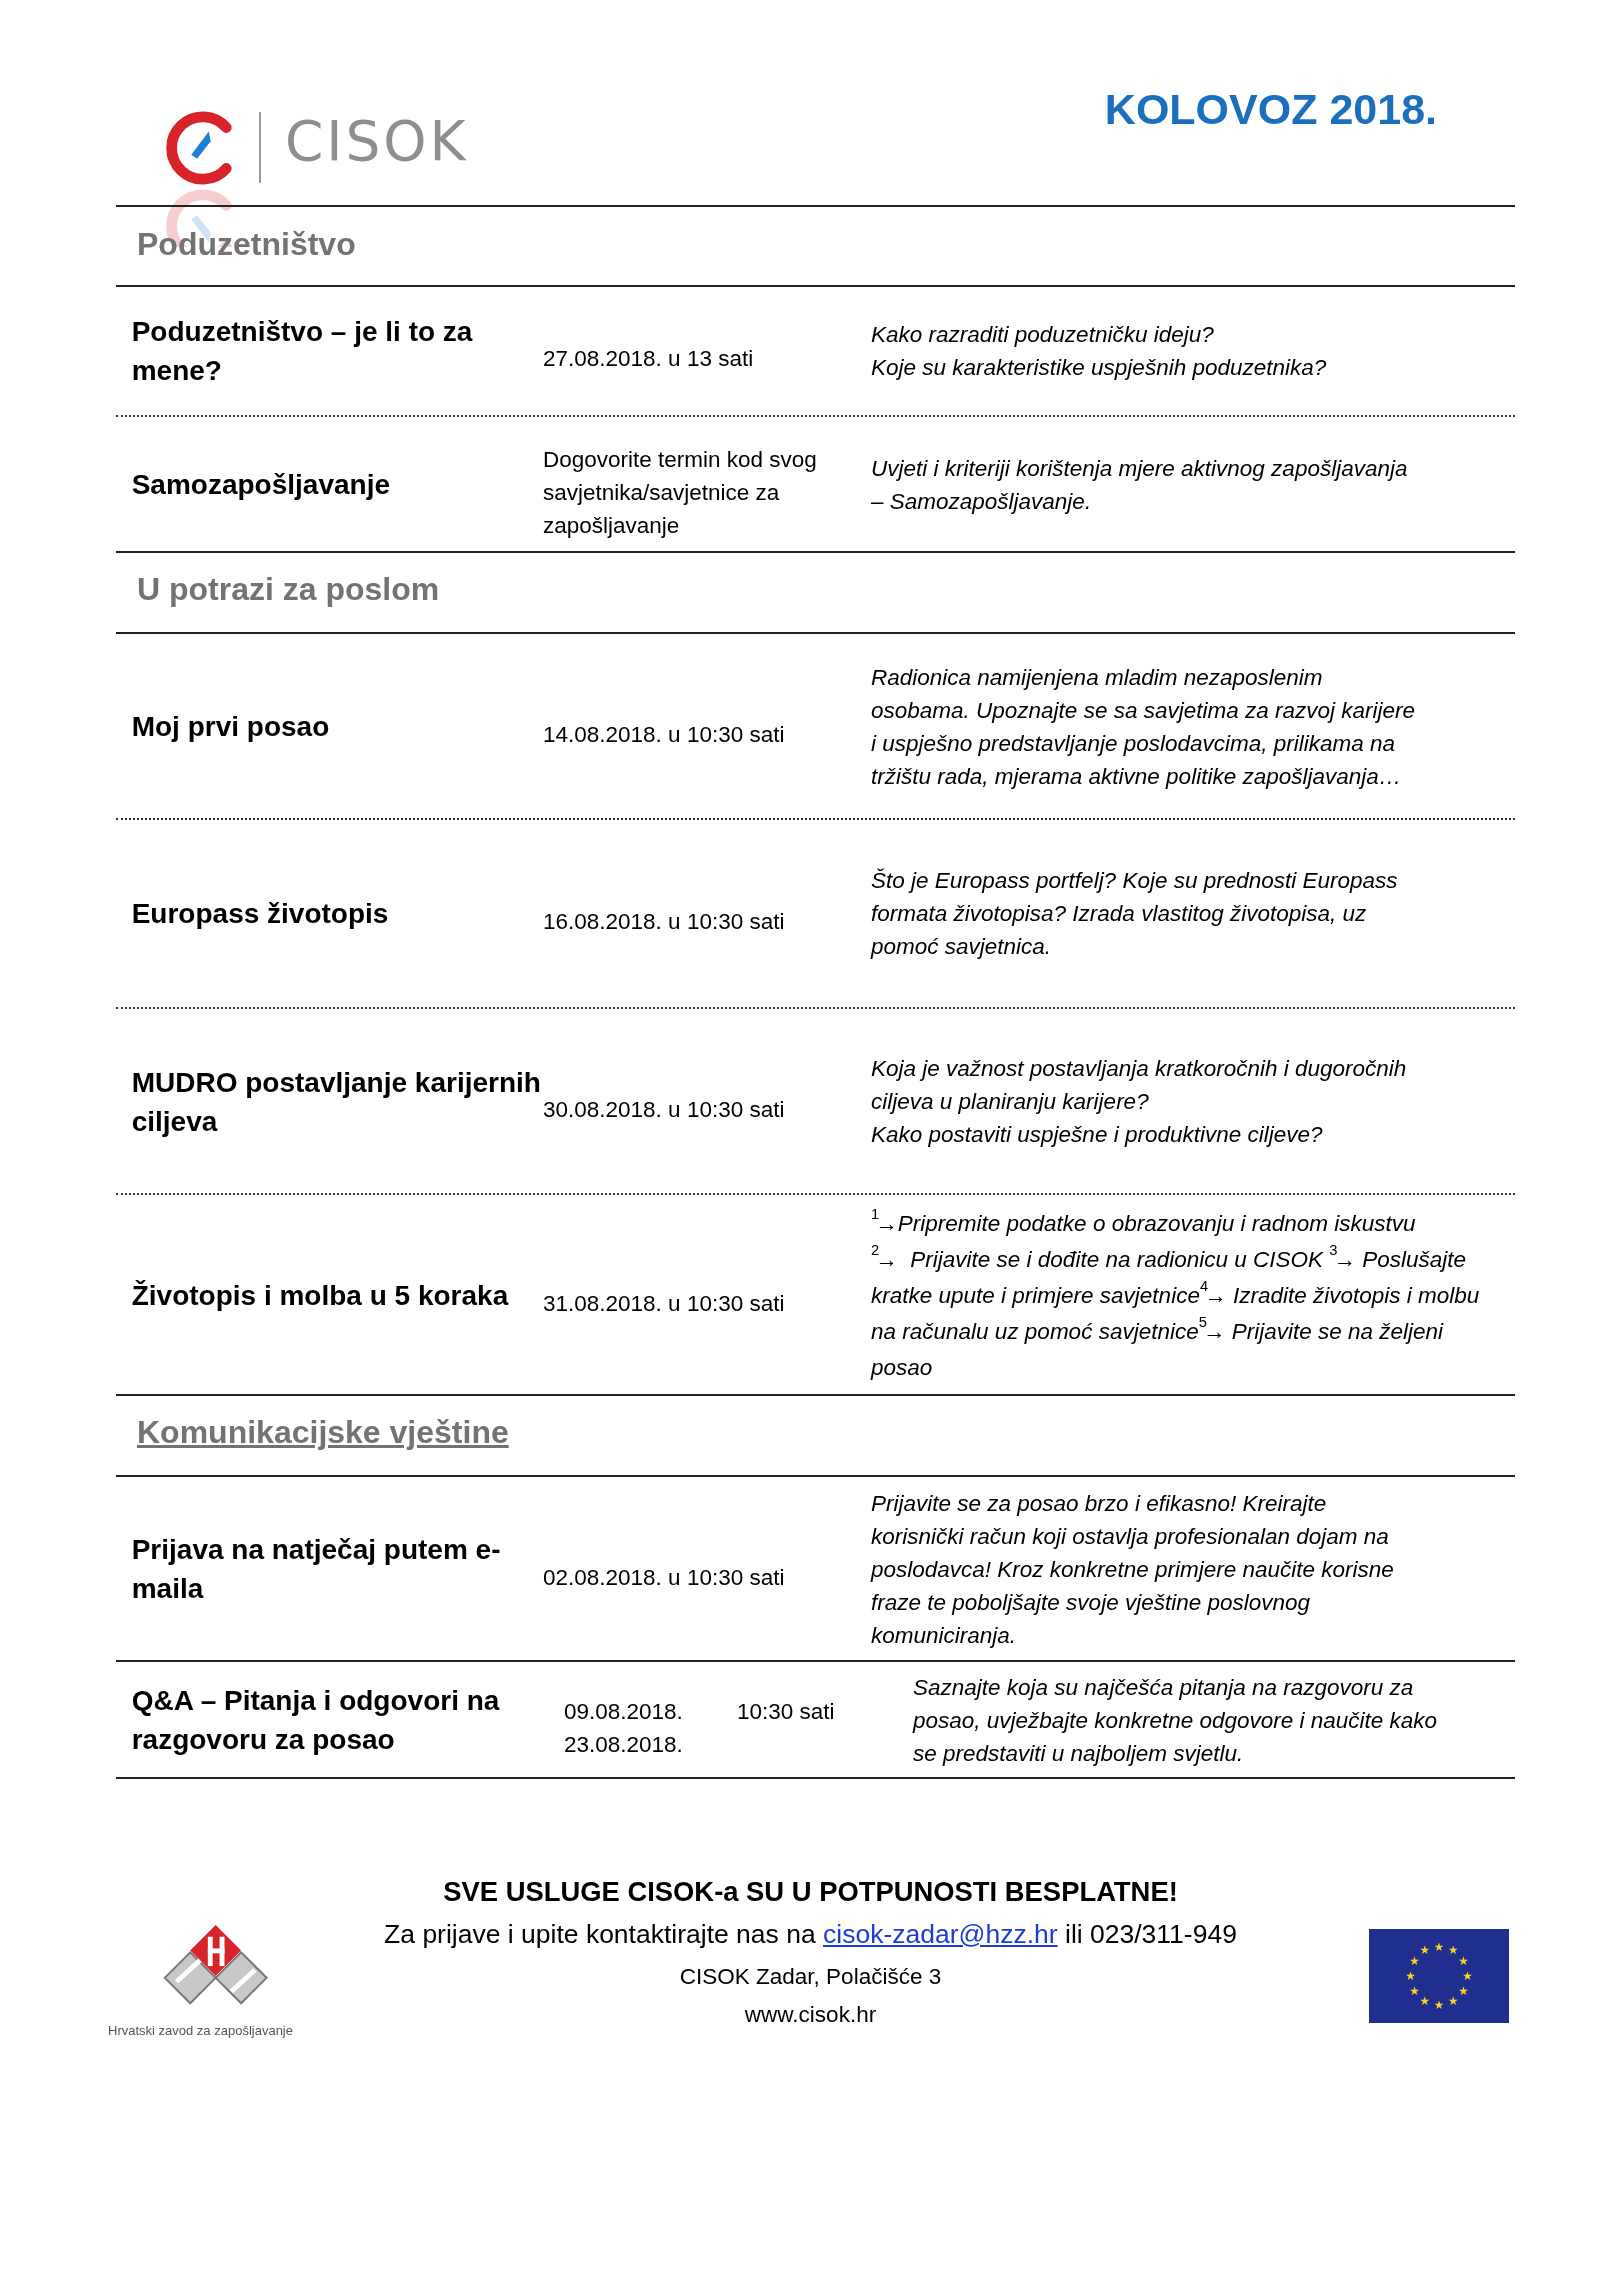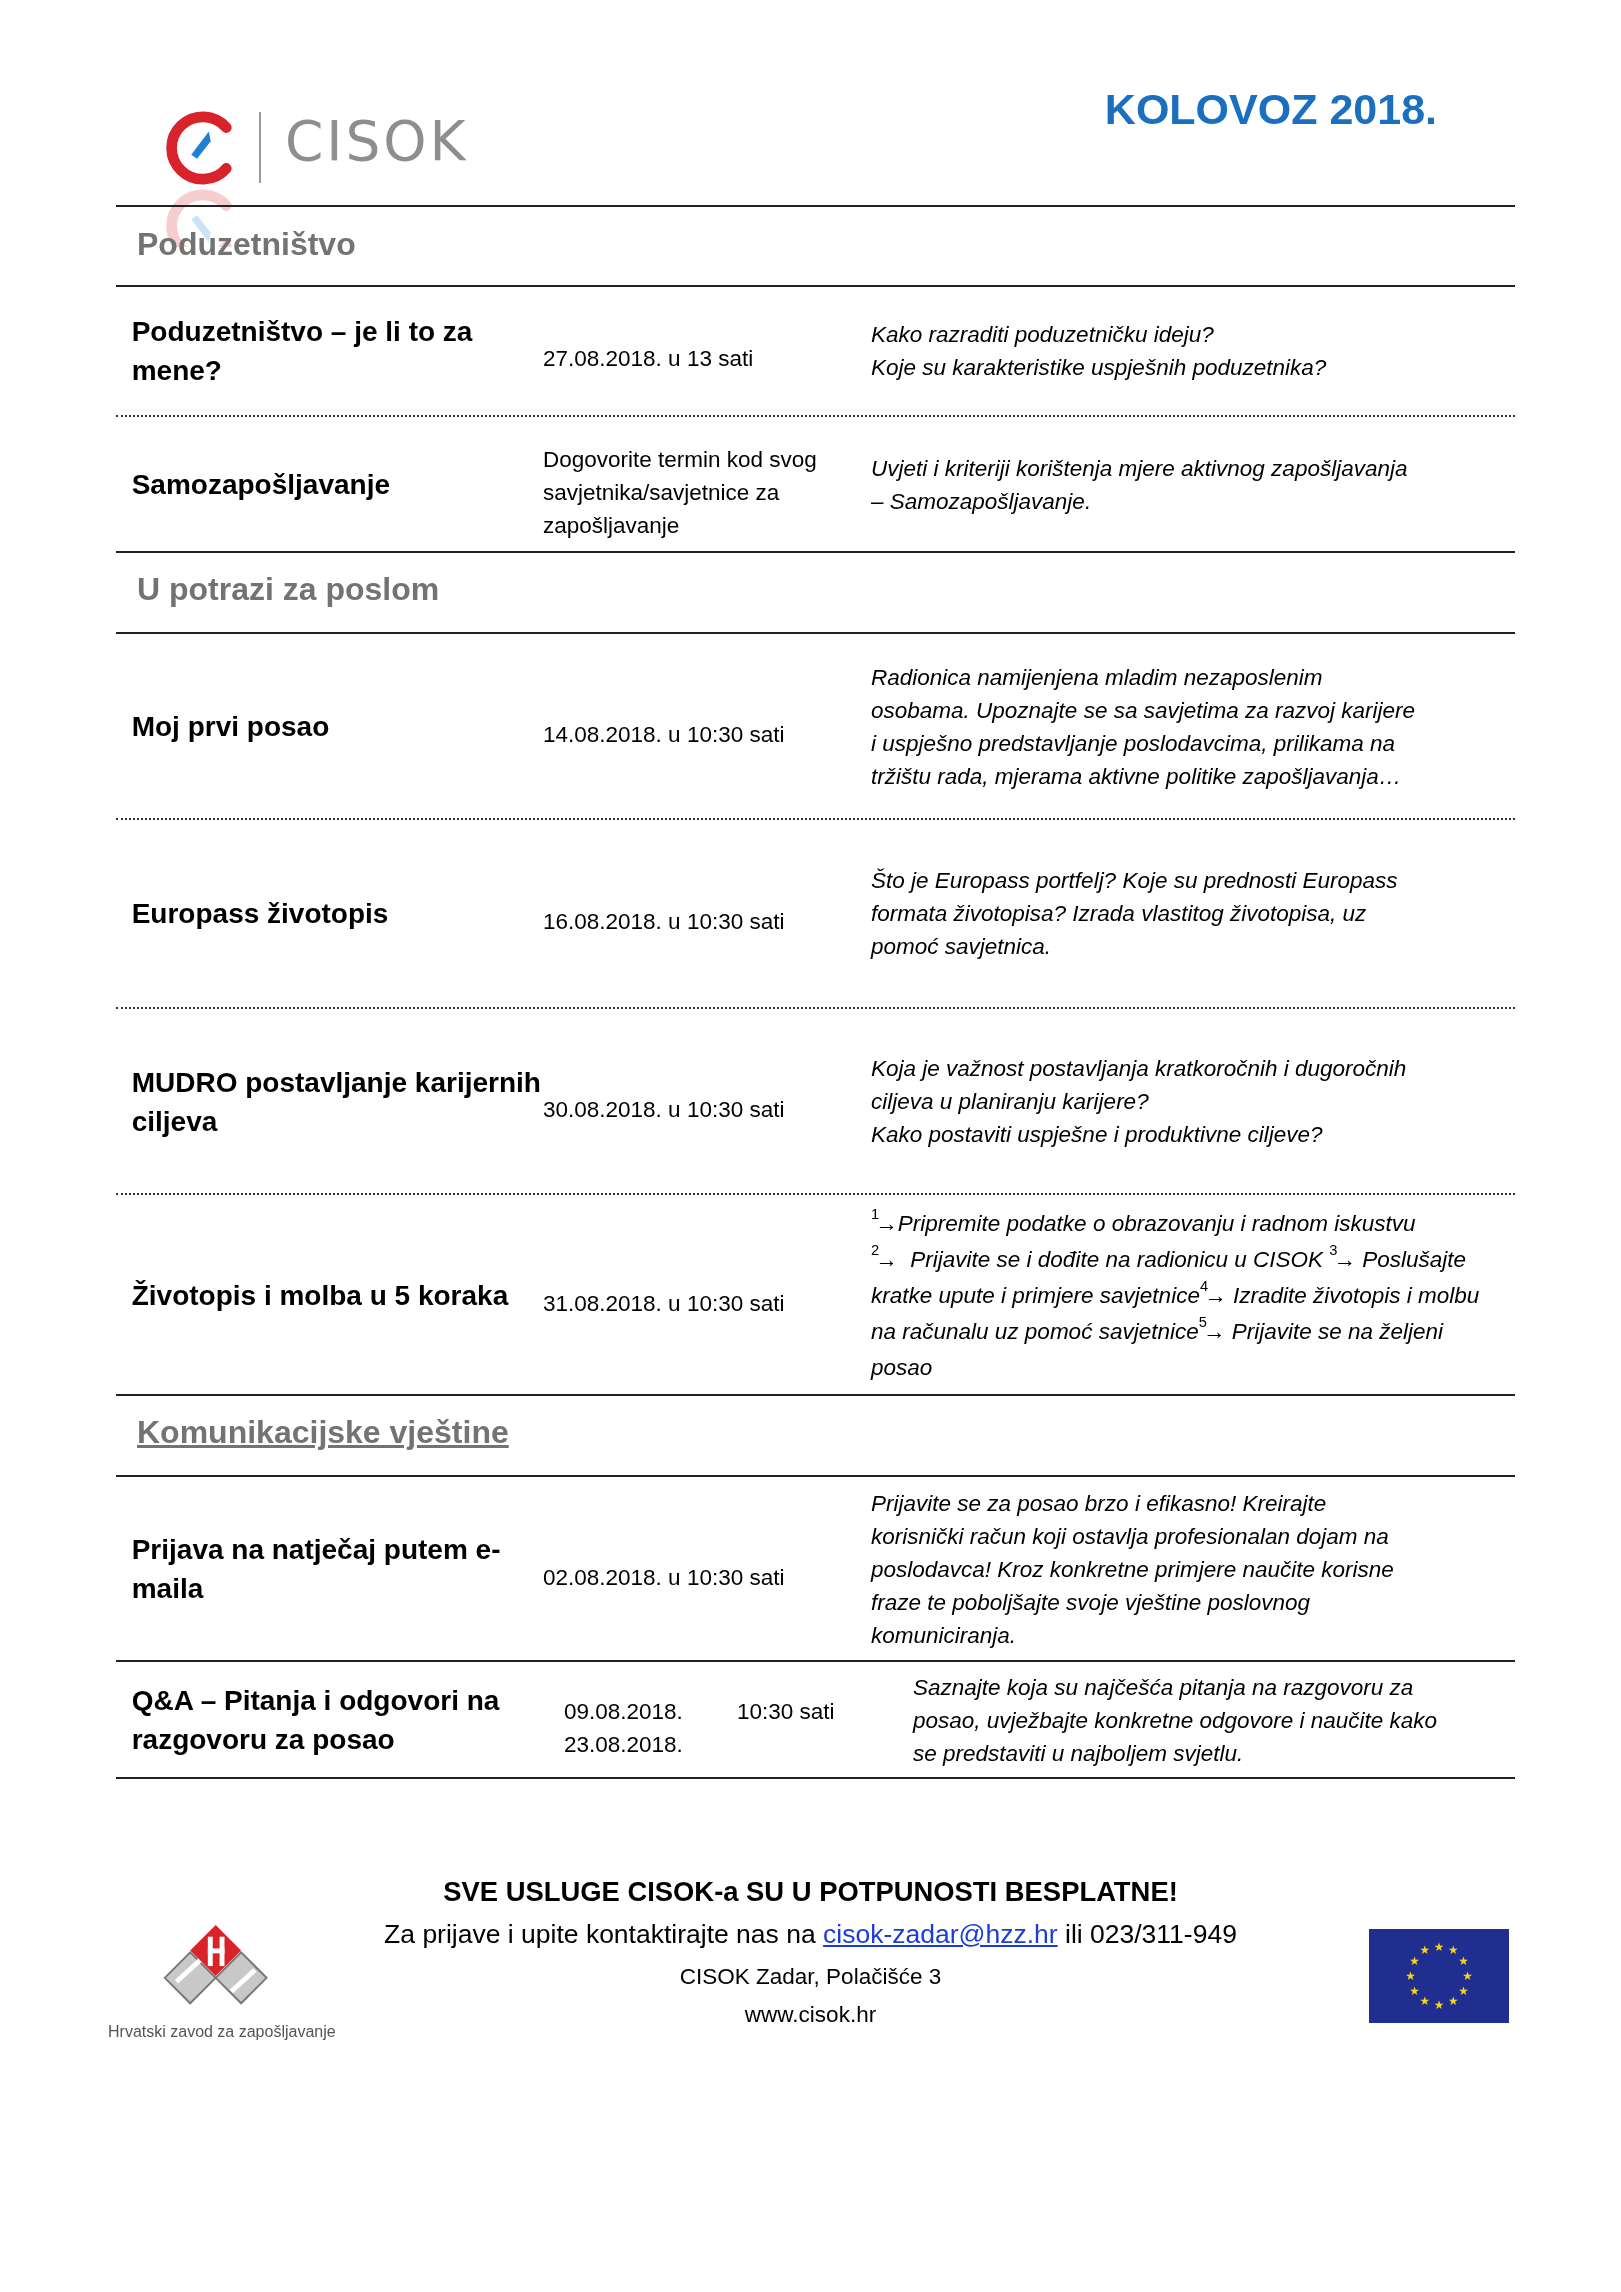--- a/index.html
+++ b/index.html
@@ -33,21 +33,21 @@
   .step-arrow { font-style: normal; font-weight: bold; }
 
   
   .footer-center { left: 0; width: 1621px; text-align: center; }
   .footer-free { top: 1876px; font-size: 27.4px; font-weight: bold; }
   .footer-contact { top: 1919px; font-size: 26.5px; }
   .footer-contact a { color: #1a3cd8; text-decoration: underline; }
   .footer-address { top: 1964px; font-size: 22.5px; }
   .footer-web { top: 2002px; font-size: 22.5px; }
   .hzz-logo { left: 106px; top: 1921px; width: 235px; height: 127px; }
-  .hzz-caption { position: absolute; left: 2px; top: 102px; font-size: 16px; color: #555; white-space: nowrap; }
+  .hzz-caption { position: absolute; left: 2px; top: 102px; font-size: 13px; color: #555; white-space: nowrap; }
   .eu-flag { left: 1369px; top: 1929px; width: 140px; height: 94px; background: #1f2e8f; }
 </style>
 </head>
 <body>
 
 <div class="abs logo">
   <svg class="logo-c" viewBox="0 0 78 78">
     <path d="M66 18 A32 32 0 1 0 66 60" fill="none" stroke="#d8232a" stroke-width="11" stroke-linecap="round"></path>
     <polygon points="30,46 48,22 50,32 36,50" fill="#1f7fd4"></polygon>
   </svg>

